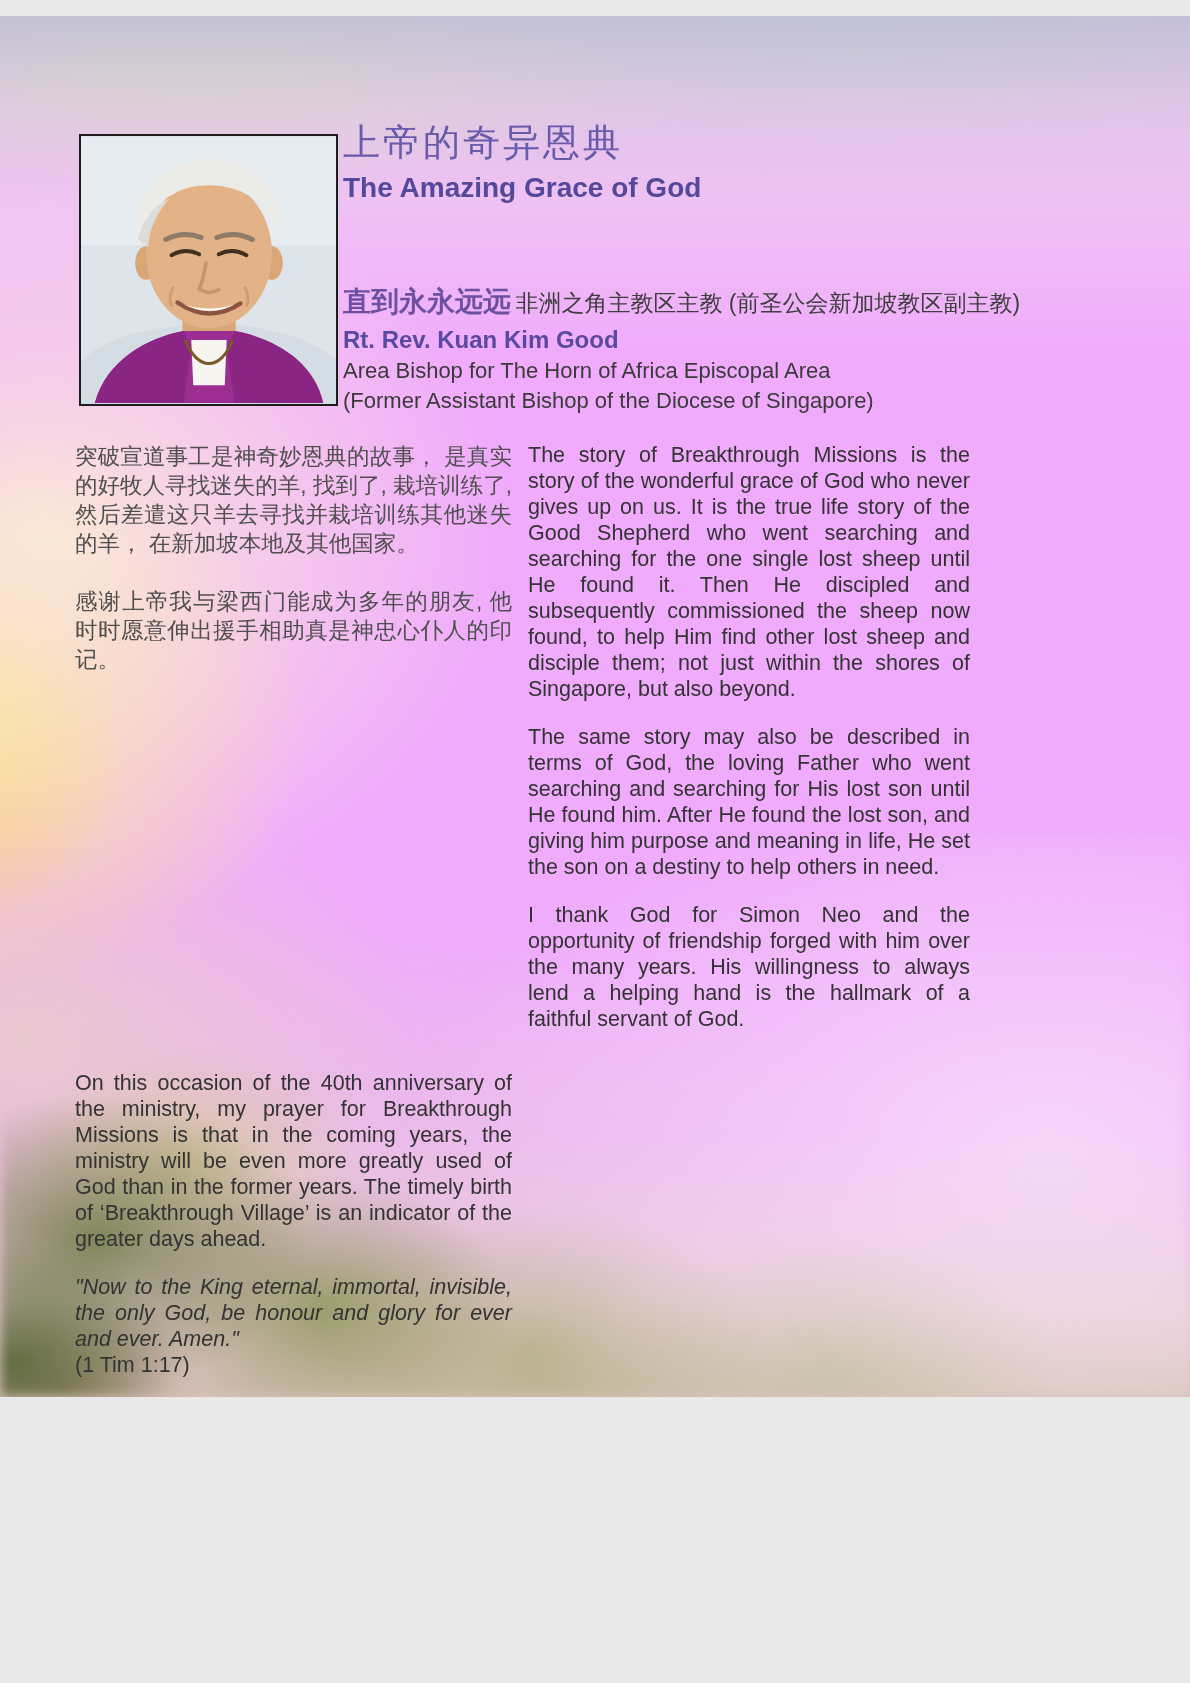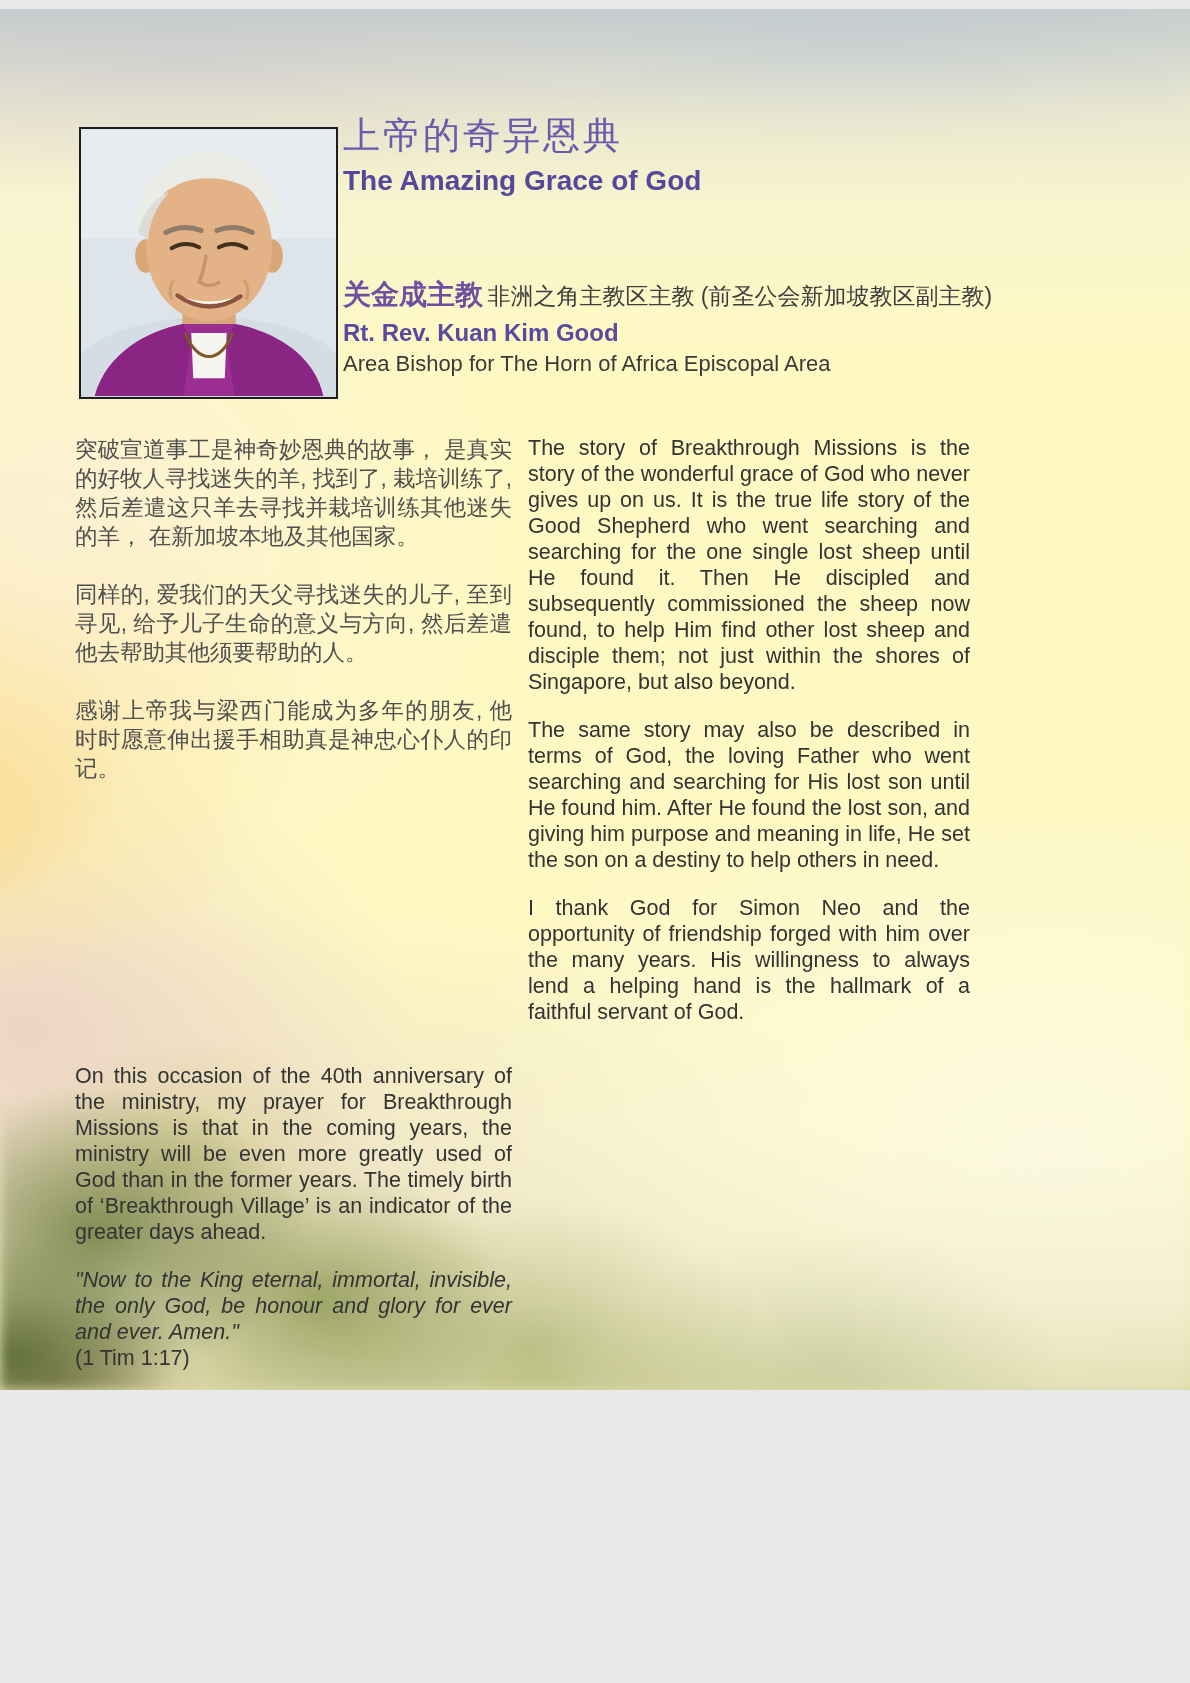--- a/index.html
+++ b/index.html
@@ -1,19 +1,19 @@
 <!DOCTYPE html>
 <html><head>
 <meta charset="utf-8">
 <style>
   html,body{margin:0;padding:0;}
   body{font-family:"Liberation Sans",sans-serif;background:#e9e9e9;}
   .page{
-    position:relative;width:1190px;height:1381px;margin:9px auto;
-    background:#fef9c3;overflow:hidden;
+    position:relative;width:1190px;height:1381px;margin:16px auto;
+    background:#f0abfc;overflow:hidden;
   }
   
   .bg{
     position:absolute;inset:0;z-index:0;
     background-image:
       linear-gradient(180deg, rgba(186,196,208,0.80) 0px, rgba(214,216,218,0.55) 95px, rgba(238,234,228,0.35) 190px, rgba(255,255,255,0) 340px),
       radial-gradient(ellipse 760px 170px at 16% 55px, rgba(231,212,196,0.85), rgba(231,212,196,0) 70%),
       radial-gradient(ellipse 650px 140px at 72% 35px, rgba(198,204,213,0.55), rgba(198,204,213,0) 72%),
       radial-gradient(ellipse 620px 520px at 4% 520px, rgba(252,240,214,0.85), rgba(252,240,214,0) 74%),
       radial-gradient(ellipse 500px 400px at -40px 700px, rgba(250,224,140,0.95), rgba(250,224,140,0) 70%),
@@ -111,31 +111,31 @@
     </svg>
   </div>
 
   <div class="titles">
     <div class="title-zh">上帝的奇异恩典</div>
     <div class="title-en">The Amazing Grace of God</div>
   </div>
 
   <div class="author">
     <div class="author-line1">
-      <span class="author-name-zh">关金成主教</span>
+      <span class="author-name-zh">直到永永远远</span>
       <span class="author-title-zh">非洲之角主教区主教 (前圣公会新加坡教区副主教)</span>
     </div>
     <div class="author-name-en">Rt. Rev. Kuan Kim Good</div>
     <div class="author-role">Area Bishop for The Horn of Africa Episcopal Area</div>
+    <div class="author-role">(Former Assistant Bishop of the Diocese of Singapore)</div>
   </div>
 
   <div class="columns">
     <div class="zh">
       <p>突破宣道事工是神奇妙恩典的故事， 是真实的好牧人寻找迷失的羊, 找到了, 栽培训练了, 然后差遣这只羊去寻找并栽培训练其他迷失的羊， 在新加坡本地及其他国家。</p>
-      <p>同样的, 爱我们的天父寻找迷失的儿子, 至到寻见, 给予儿子生命的意义与方向, 然后差遣他去帮助其他须要帮助的人。</p>
       <p>感谢上帝我与梁西门能成为多年的朋友, 他时时愿意伸出援手相助真是神忠心仆人的印记。</p>
     </div>
     <div class="en">
       <p>The story of Breakthrough Missions is the story of the wonderful grace of God who never gives up on us. It is the true life story of the Good Shepherd who went searching and searching for the one single lost sheep until He found it. Then He discipled and subsequently commissioned the sheep now found, to help Him find other lost sheep and disciple them; not just within the shores of Singapore, but also beyond.</p>
       <p>The same story may also be described in terms of God, the loving Father who went searching and searching for His lost son until He found him. After He found the lost son, and giving him purpose and meaning in life, He set the son on a destiny to help others in need.</p>
       <p>I thank God for Simon Neo and the opportunity of friendship forged with him over the many years. His willingness to always lend a helping hand is the hallmark of a faithful servant of God.</p>
     </div>
     <div class="en">
       <p>On this occasion of the 40th anniversary of the ministry, my prayer for Breakthrough Missions is that in the coming years, the ministry will be even more greatly used of God than in the former years. The timely birth of ‘Breakthrough Village’ is an indicator of the greater days ahead.</p>
       <p class="quote">"Now to the King eternal, immortal, invisible, the only God, be honour and glory for ever and ever. Amen."</p>

